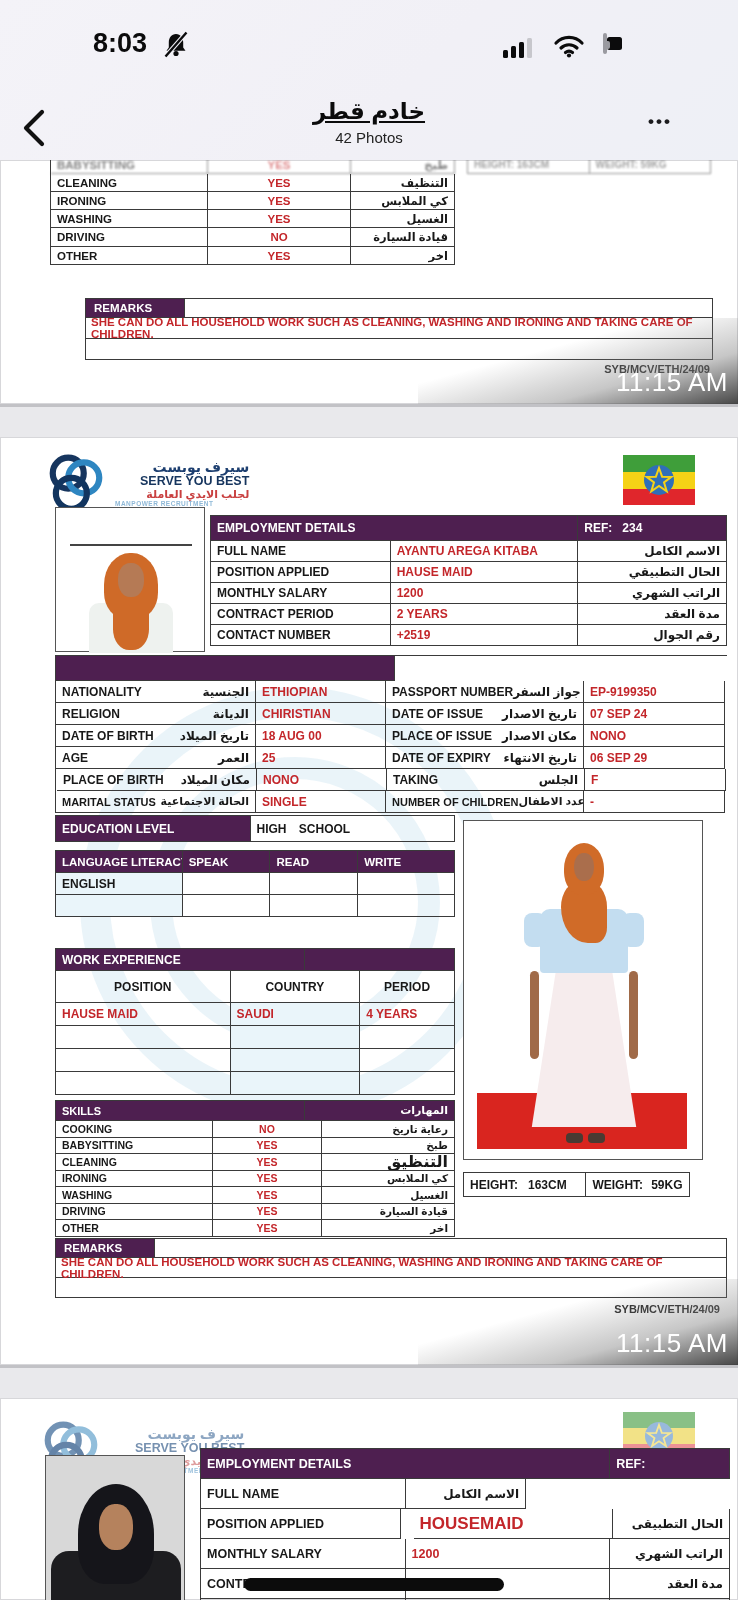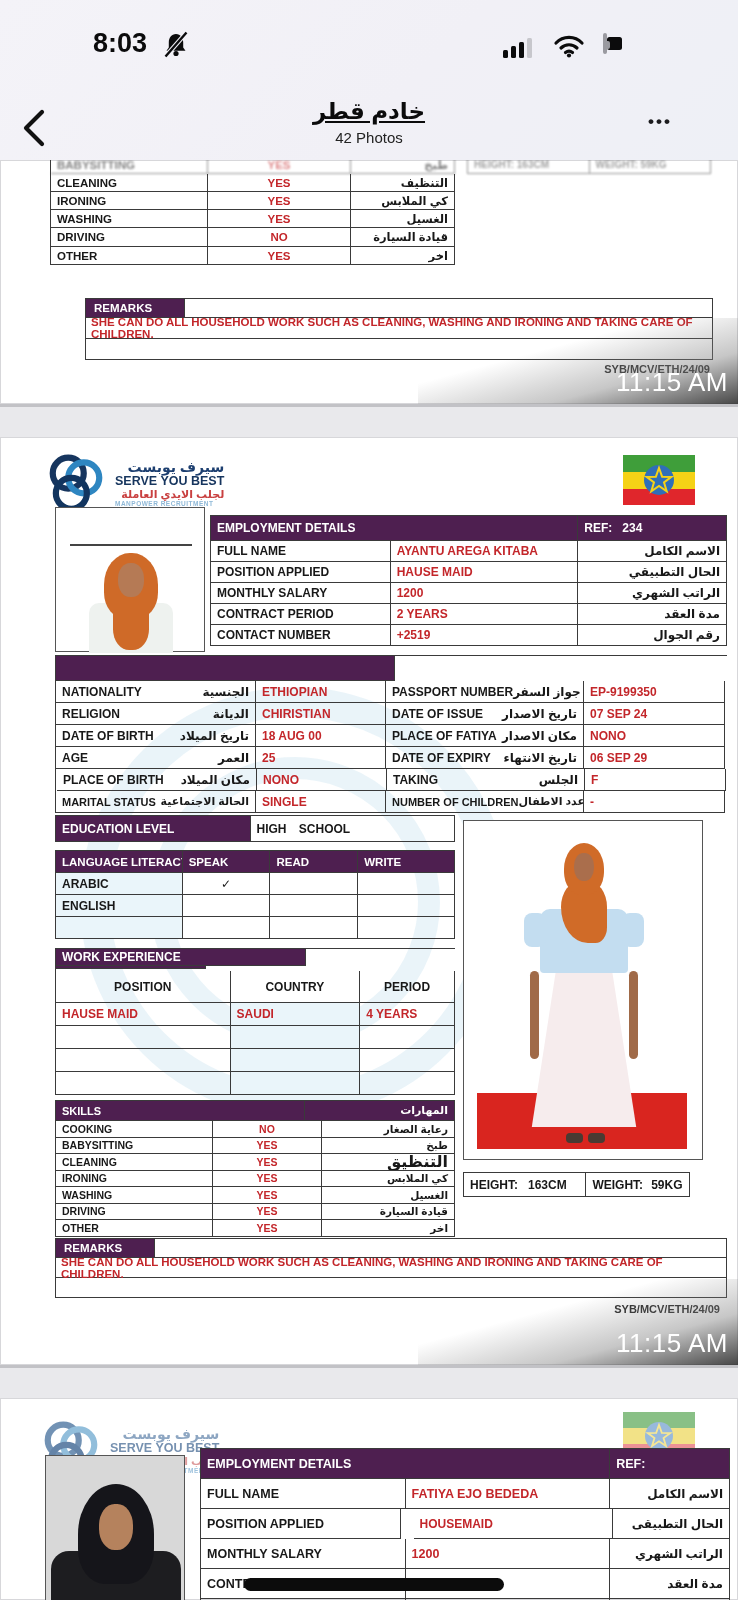--- a/index.html
+++ b/index.html
@@ -32,21 +32,21 @@
   .ph{background:#4e1f50;color:#fff;}
   .red{color:#c3262a;}
   .ar{direction:rtl;justify-content:flex-start;font-weight:700;}
   .ctr{justify-content:center;}
   .blur{filter:blur(1.1px);opacity:.55;}
   .tint{background:#eaf5fa;}
   
   .wring{position:absolute;border-radius:50%;border-style:solid;border-color:rgba(125,185,220,.16);}
   
   .lg-ar{font-size:14px;font-weight:700;color:#1d3f70;direction:rtl;line-height:1.05;}
-  .lg-en{font-size:12.5px;font-weight:700;color:#16355e;line-height:1.1;}
+  .lg-en{font-size:12.5px;font-weight:700;color:#16355e;line-height:1.1;margin-left:25px;}
   .lg-ar2{font-size:11px;font-weight:700;color:#c94040;direction:rtl;line-height:1.1;}
   .lg-en2{font-size:6.5px;font-weight:700;color:#8fb9d8;letter-spacing:.5px;line-height:1.2;}
   .codefoot{font-size:11px;font-weight:700;color:#2b2b2b;}
   .remtext{font-size:11.5px;font-weight:700;color:#c3262a;}
 </style>
 </head>
 <body>
 
 <div id="screen">
 
@@ -240,21 +240,21 @@
           </div>
         <div class="c red" style="width:141px;">07 SEP 24</div>
       </div>
       <div class="row" style="height:22px;">
         <div class="c" style="width:200px;justify-content:space-between;">
             <span>DATE OF BIRTH</span>
             <span class="ar">تاريخ الميلاد</span>
           </div>
         <div class="c red" style="width:130px;">18 AUG 00</div>
         <div class="c" style="width:198px;justify-content:space-between;">
-            <span>PLACE OF FATIYA</span>
+            <span>PLACE OF ISSUE</span>
             <span class="ar">مكان الاصدار</span>
           </div>
         <div class="c red" style="width:141px;">NONO</div>
       </div>
       <div class="row" style="height:22px;">
         <div class="c" style="width:200px;justify-content:space-between;">
             <span>AGE</span>
             <span class="ar">العمر</span>
           </div>
         <div class="c red" style="width:130px;">25</div>
@@ -298,41 +298,35 @@
     </div>
 
     <div class="abs tbl" style="left:55px;top:413px;width:400px;">
       <div class="row" style="height:22px;">
         <div class="c ph" style="width:127px;font-size:11.5px;">LANGUAGE LITERACY</div>
         <div class="c ph" style="width:88px;font-size:11.5px;">SPEAK</div>
         <div class="c ph" style="width:88px;font-size:11.5px;">READ</div>
         <div class="c ph" style="width:97px;font-size:11.5px;">WRITE</div>
       </div>
       <div class="row" style="height:22px;">
-        <div class="c tint" style="width:127px;">ARABIC</div>
-        <div class="c ctr" style="width:88px;">✓</div>
-        <div class="c" style="width:88px;"></div>
-        <div class="c" style="width:97px;"></div>
-      </div>
-      <div class="row" style="height:22px;">
         <div class="c tint" style="width:127px;">ENGLISH</div>
         <div class="c ctr" style="width:88px;"></div>
         <div class="c" style="width:88px;"></div>
         <div class="c" style="width:97px;"></div>
       </div>
       <div class="row" style="height:22px;">
         <div class="c tint" style="width:127px;"></div>
         <div class="c ctr" style="width:88px;"></div>
         <div class="c" style="width:88px;"></div>
         <div class="c" style="width:97px;"></div>
       </div>
     </div>
 
     <div class="abs tbl" style="left:55px;top:511px;width:400px;">
-      <div class="row" style="height:22px;flex-direction:column;">
+      <div class="row" style="height:22px;">
         <div class="c ph" style="width:250px;">WORK EXPERIENCE</div>
         <div class="c ph" style="width:150px;"></div>
       </div>
       <div class="row" style="height:32px;">
         <div class="c ctr" style="width:175px;">POSITION</div>
         <div class="c ctr" style="width:130px;">COUNTRY</div>
         <div class="c ctr" style="width:95px;">PERIOD</div>
       </div>
       <div class="row" style="height:23px;">
         <div class="c red" style="width:175px;">HAUSE MAID</div>
@@ -357,21 +351,21 @@
     </div>
 
     <div class="abs tbl" style="left:55px;top:663px;width:400px;">
       <div class="row" style="height:20px;">
         <div class="c ph" style="width:250px;font-size:11px;">SKILLS</div>
         <div class="c ph ar" style="width:150px;font-size:11px;">المهارات</div>
       </div>
       <div class="row" style="height:16.5px;">
           <div class="c" style="width:157px;font-size:10.5px;">COOKING</div>
           <div class="c ctr red" style="width:110px;font-size:10.5px;">NO</div>
-          <div class="c ar" style="width:133px;font-size:10.5px;">رعاية الصغار</div>
+          <div class="c ar" style="width:133px;font-size:10.5px;">رعاية تاريخ</div>
         </div>
       <div class="row" style="height:16.5px;">
           <div class="c" style="width:157px;font-size:10.5px;">BABYSITTING</div>
           <div class="c ctr red" style="width:110px;font-size:10.5px;">YES</div>
           <div class="c ar" style="width:133px;font-size:10.5px;">طبخ</div>
         </div>
       <div class="row" style="height:16.5px;">
           <div class="c" style="width:157px;font-size:10.5px;">CLEANING</div>
           <div class="c ctr red" style="width:110px;font-size:10.5px;">YES</div>
           <div class="c ar" style="width:133px;font-size:16px;">التنظيق</div>
@@ -469,26 +463,25 @@
       <div class="abs" style="left:53px;top:48px;width:34px;height:46px;background:#b5825d;border-radius:46%;"></div>
     </div>
 
     <div class="abs tbl" style="left:200px;top:50px;width:530px;">
       <div class="row" style="height:30px;">
         <div class="c ph" style="width:410px;font-size:12.5px;">EMPLOYMENT DETAILS</div>
         <div class="c ph" style="width:120px;font-size:12.5px;">REF:</div>
       </div>
       <div class="row" style="height:30px;">
           <div class="c" style="width:205px;font-size:12.5px;">FULL NAME</div>
-          <div class="c red" style="width:205px;font-size:12.5px;">FATIYA EJO BEDEDA</div>
           <div class="c ar" style="width:120px;font-size:12px;">الاسم الكامل</div>
         </div>
       <div class="row" style="height:30px;">
           <div class="c" style="width:205px;font-size:12.5px;">POSITION APPLIED</div>
-          <div class="c red" style="width:205px;font-size:12px;margin-left:13px;">HOUSEMAID</div>
+          <div class="c red" style="width:205px;font-size:17px;margin-left:13px;">HOUSEMAID</div>
           <div class="c ar" style="width:120px;font-size:12px;">الحال التطبيقى</div>
         </div>
       <div class="row" style="height:30px;">
           <div class="c" style="width:205px;font-size:12.5px;">MONTHLY SALARY</div>
           <div class="c red" style="width:205px;font-size:12.5px;">1200</div>
           <div class="c ar" style="width:120px;font-size:12px;">الراتب الشهري</div>
         </div>
       <div class="row" style="height:30px;">
           <div class="c" style="width:205px;font-size:12.5px;">CONTRACT PERIOD</div>
           <div class="c red" style="width:205px;font-size:12.5px;">2 YEARS</div>

